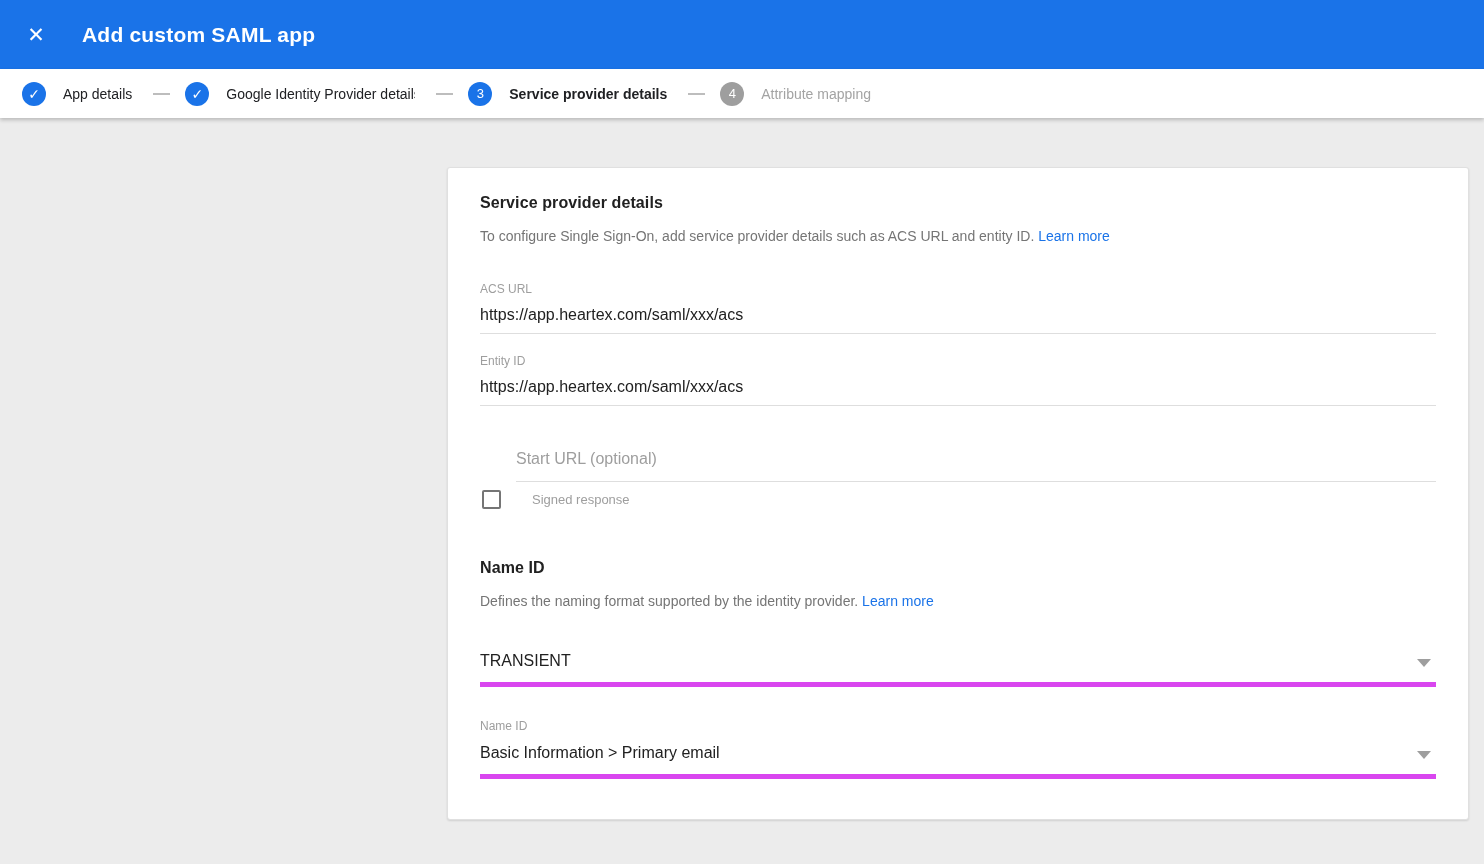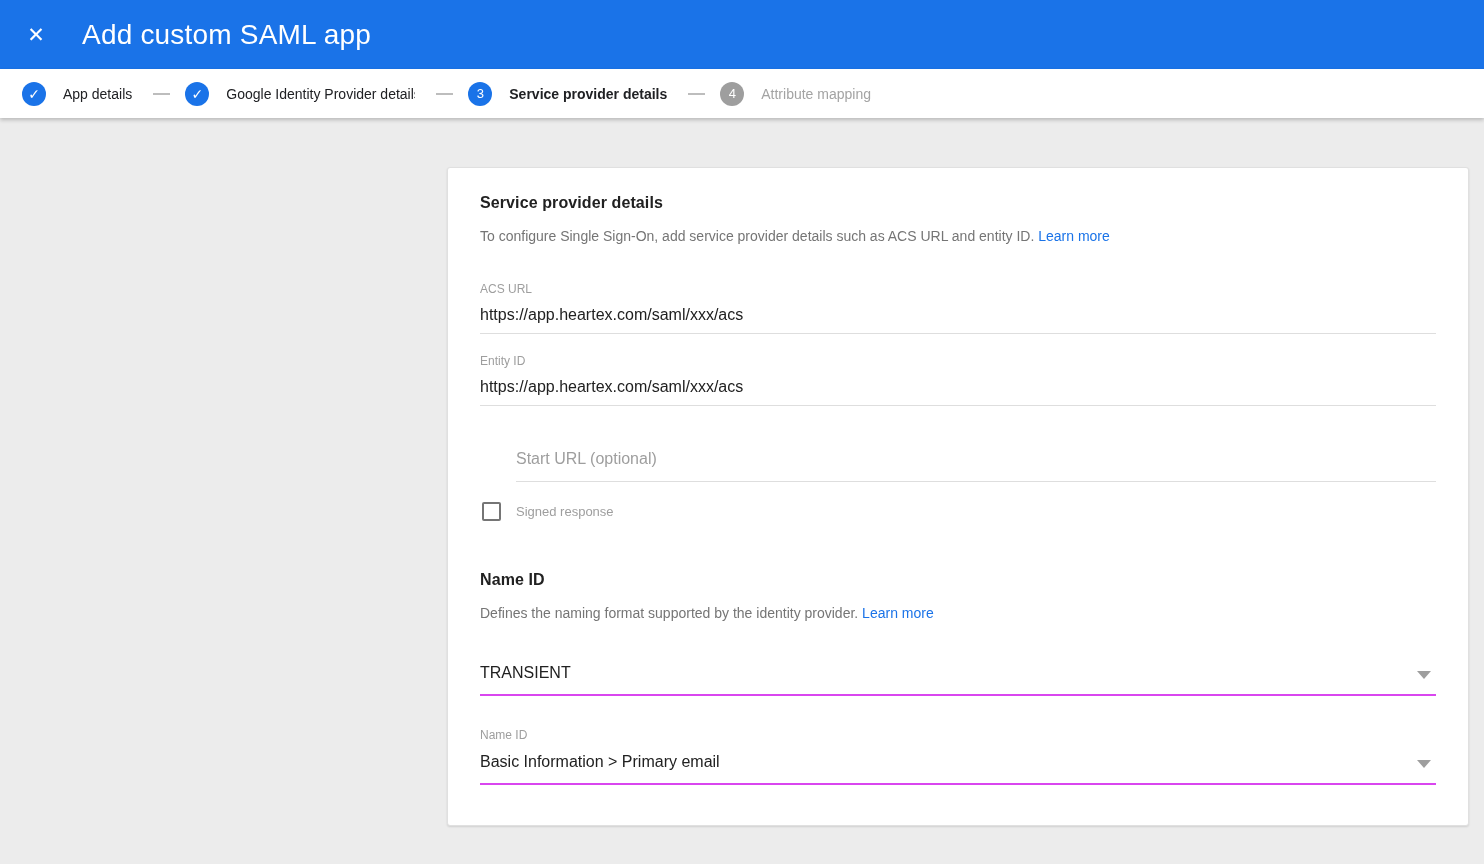--- a/index.html
+++ b/index.html
@@ -22,22 +22,22 @@
     width: 24px; height: 24px;
     color: #ffffff;
     font-size: 21px;
     line-height: 24px;
     text-align: center;
     cursor: pointer;
     font-weight: 400;
   }
   .appbar-title {
     color: #ffffff;
-    font-size: 28px;
-    font-weight: 400;
+    font-size: 21px;
+    font-weight: 700;
     margin-left: 34px;
     letter-spacing: .2px;
   }
 
   
   .stepper {
     height: 49px;
     background: #ffffff;
     display: flex;
     align-items: center;
@@ -124,45 +124,46 @@
     color: #212121;
     padding: 10px 0 9px 0;
     background: transparent;
   }
   .field-input::placeholder { color: #9e9e9e; opacity: 1; }
   .field--acs { margin-top: 38px; }
   .field--start { margin-top: 44px; margin-left: 36px; }
   .field--start .field-input { padding-top: 0; padding-bottom: 13px; }
 
   .checkbox-row {
-    margin-top: 20px;
+    margin-top: 8px;
     display: flex;
     align-items: center;
     padding-left: 2px;
+    gap: 16px;
   }
   .checkbox {
     width: 19px; height: 19px;
     border: 2px solid #757575;
     border-radius: 2px;
     background: #ffffff;
     cursor: pointer;
     flex: 0 0 auto;
   }
   .checkbox-label {
     margin-left: 15px;
     font-size: 13px;
     color: #9e9e9e;
   }
 
   .nameid-section { margin-top: 50px; }
 
   .select-field { margin-top: 32px; }
   .select-control {
     position: relative;
-    border-bottom: 2px solid #d946ef;
+    border-bottom: 5px solid #d946ef;
     padding: 11px 24px 12px 0;
     cursor: pointer;
   }
   .select-value {
     font-size: 16px;
     color: #212121;
   }
   .select-arrow {
     position: absolute;
     right: 5px;

